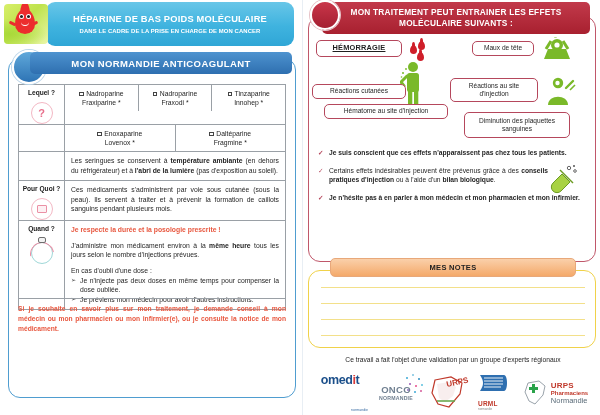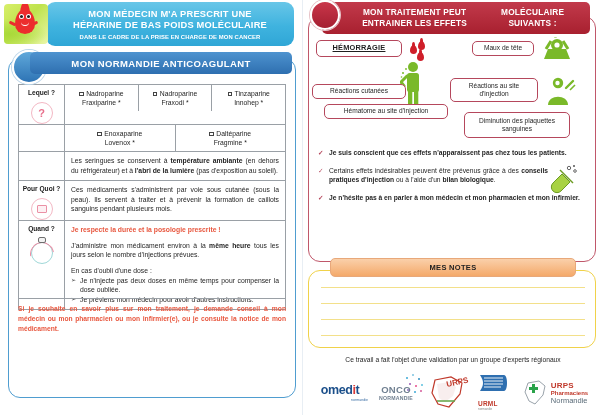--- a/index.html
+++ b/index.html
@@ -134,21 +134,21 @@
     border-radius: 50%;
     background: linear-gradient(180deg,#c9364a 0%,#a51f31 100%);
     border: 2px solid #fff; box-shadow: 0 0 0 1px #e7c2c7;
     z-index: 7;
   }
   .bar-red {
     position: absolute; left: 18px; top: 2px; width: 268px; height: 30px;
     background: linear-gradient(180deg,#c23a4b 0%,#a8202f 100%);
     border-radius: 5px; color:#fff;
     font-size: 8.3px; font-weight: bold; letter-spacing:.2px; line-height: 11px;
-    display:flex;flex-direction:row;align-items:center;justify-content:center;text-align:center;
+    display:flex;flex-direction:column;align-items:center;justify-content:center;text-align:center;
     z-index: 6; padding: 16px 16px;
   }
 
   .panel-red {
     position: absolute; left: 4px; top: 16px; width: 288px; height: 246px;
     border: 1.3px solid #c0576a; border-radius: 12px; background:#fff;
   }
 
   .ebox {
     position: absolute;
@@ -186,21 +186,21 @@
   }
   .notes-box .ln { position:absolute; left:12px; width:264px; height:0; border-top:1px solid #f3e08a; }
 
   .footer-note {
     position:absolute; left:6px; top:356px; width:286px;
     text-align:center; font-size:6.7px; color:#1f1f1f;
   }
   .logos { position:absolute; left:4px; top:372px; width:290px; height:42px; display:flex; align-items:center; justify-content:space-between; padding: 0 4px;}
   .logo { height:38px; display:flex; align-items:center; justify-content:center; position:relative; }
 
-  .lg-omedit { flex:0 0 56px; flex-direction:column; }
+  .lg-omedit { flex:0 0 56px; flex-direction:column;justify-content:space-between; }
   .lg-omedit .w { font-size:12.5px; font-weight:bold; color:#1b4f8a; letter-spacing:-0.4px; line-height:13px;}
   .lg-omedit .w i { color:#d93a3a; font-style:normal; }
   .lg-omedit .sub { font-size:3.6px; color:#3a6ea5; margin-top:1px; align-self:flex-end; }
 
   .lg-onco { flex:0 0 56px; flex-direction:column; }
   .lg-onco .w { font-size:9.5px; font-weight:bold; color:#6f7f90; letter-spacing:.3px; line-height:9.5px;}
   .lg-onco .w2 { font-size:5.2px; font-weight:bold; color:#6f7f90; letter-spacing:.2px;}
   .lg-onco .dots { position:absolute; right:-2px; top:0px; width:22px; height:22px; }
   .lg-onco .dots i { position:absolute; width:2.4px;height:2.4px;border-radius:50%; }
 
@@ -226,21 +226,20 @@
       <div class="leafswirl"></div>
       <div class="drop"></div>
       <div class="arm l"></div>
         <div class="arm r"></div>
       <div class="eye l"></div>
         <div class="eye r"></div>
       <div class="smile"></div>
     </div>
 
     <div class="hdr-blue">
-      <div class="l1">MON MÉDECIN M'A PRESCRIT UNE</div>
       <div class="l1">HÉPARINE DE BAS POIDS MOLÉCULAIRE</div>
       <div class="l2">DANS LE CADRE DE LA PRISE EN CHARGE DE MON CANCER</div>
     </div>
 
     <div class="panel-left"></div>
     <div class="bullet-circle"></div>
     <div class="bar-blue">MON NORMANDIE ANTICOAGULANT</div>
 
     <div class="tbl">
 

